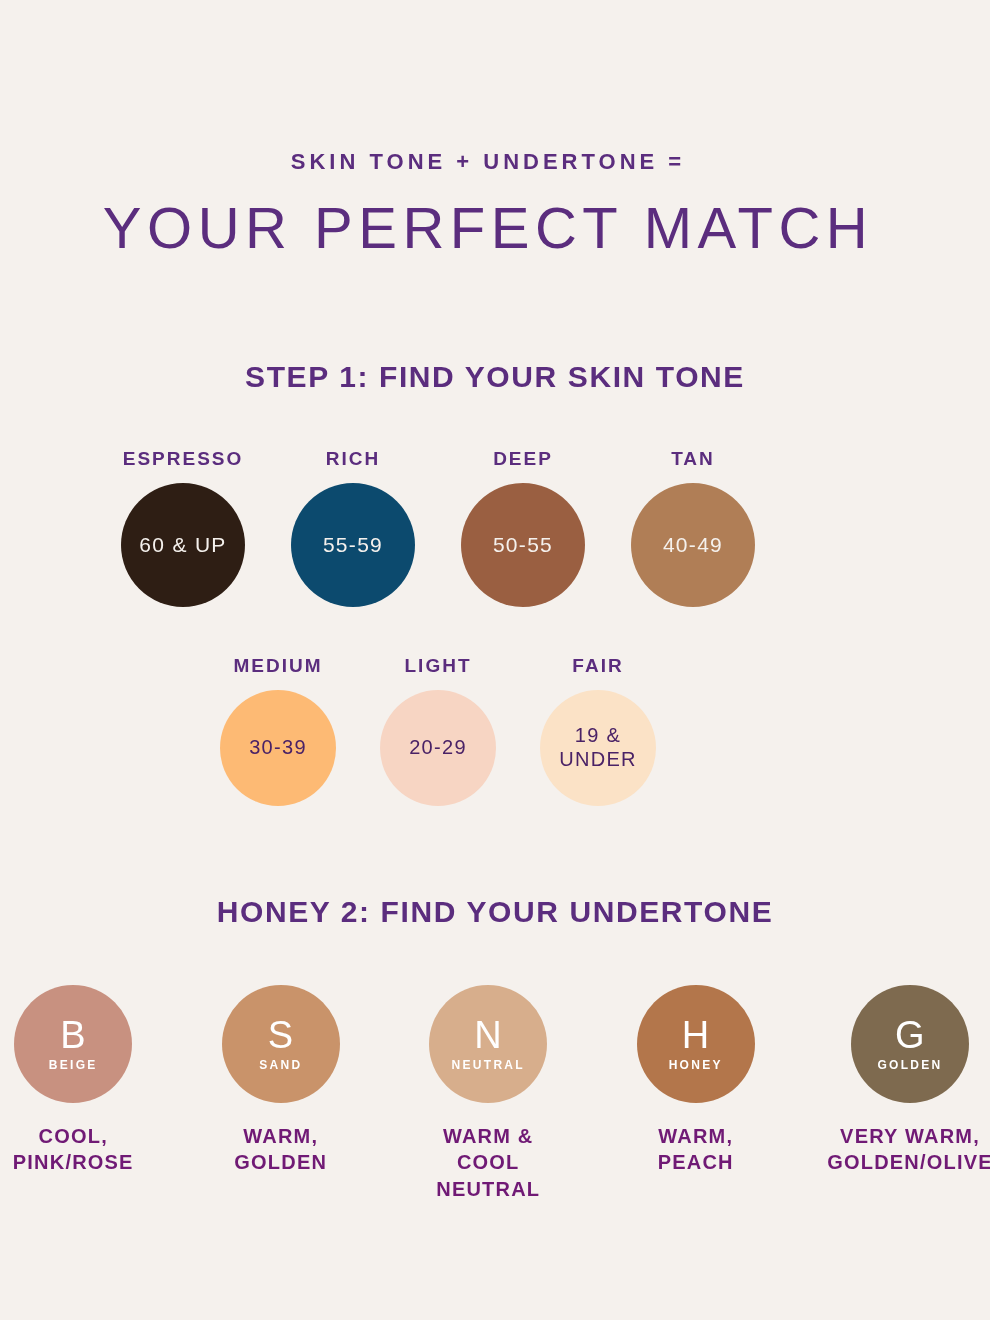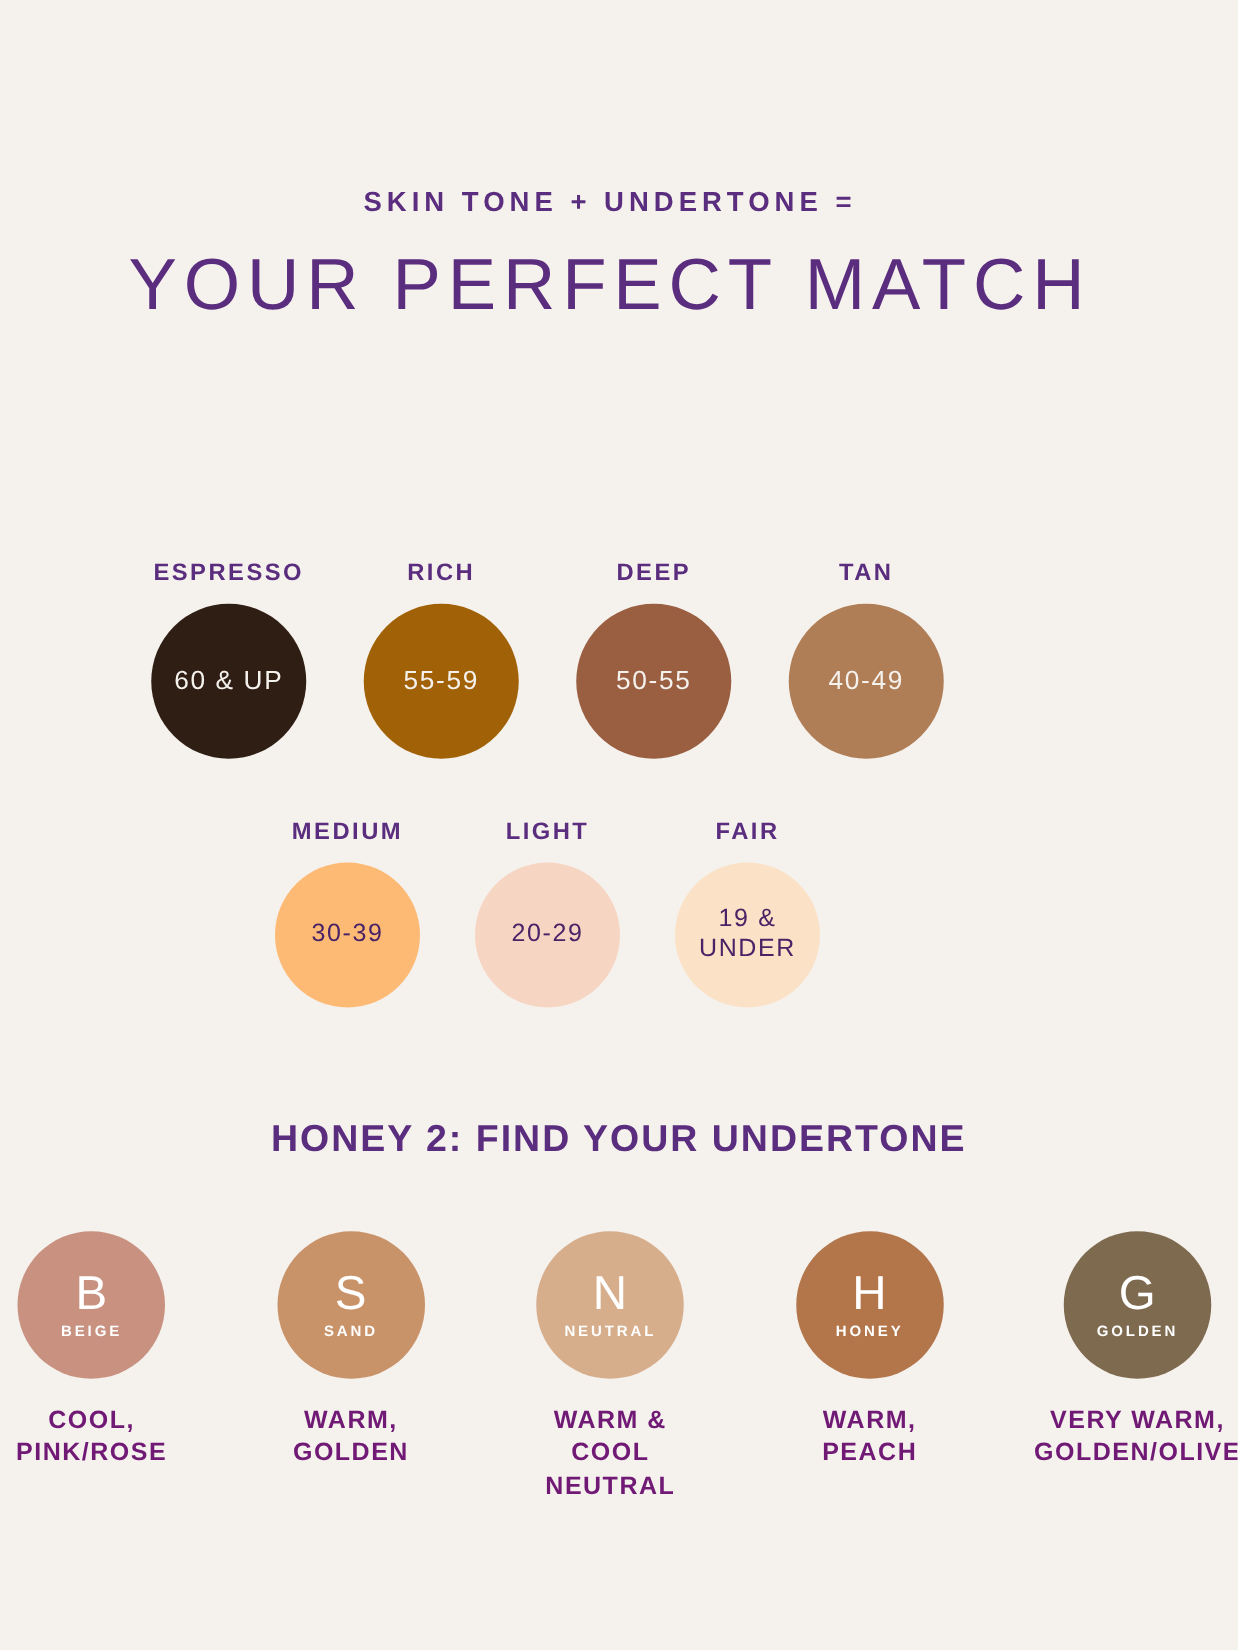--- a/index.html
+++ b/index.html
@@ -175,31 +175,32 @@
 </head>
 <body>
 
 <div class="page">
 
   <div class="header">
     <div class="eyebrow">SKIN TONE + UNDERTONE =</div>
     <div class="headline">YOUR PERFECT MATCH</div>
   </div>
 
+  <div class="section-title" id="step1-title">STEP 1: FIND YOUR SKIN TONE</div>
 
   <div class="tone-row" id="tone-row-1">
       <div class="tone-item">
         <div class="tone-label">ESPRESSO</div>
         <div class="tone-circle" style="background: rgb(46, 30, 20);">
           <div class="tone-range" style="color: rgb(245, 241, 237); white-space: pre-line;">60 &amp; UP</div>
         </div>
       </div>
       <div class="tone-item">
         <div class="tone-label">RICH</div>
-        <div class="tone-circle" style="background: #a16207;">
+        <div class="tone-circle" style="background: #0c4a6e;">
           <div class="tone-range" style="color: rgb(245, 241, 237); white-space: pre-line;">55-59</div>
         </div>
       </div>
       <div class="tone-item">
         <div class="tone-label">DEEP</div>
         <div class="tone-circle" style="background: rgb(154, 95, 65);">
           <div class="tone-range" style="color: rgb(245, 241, 237); white-space: pre-line;">50-55</div>
         </div>
       </div>
       <div class="tone-item">

